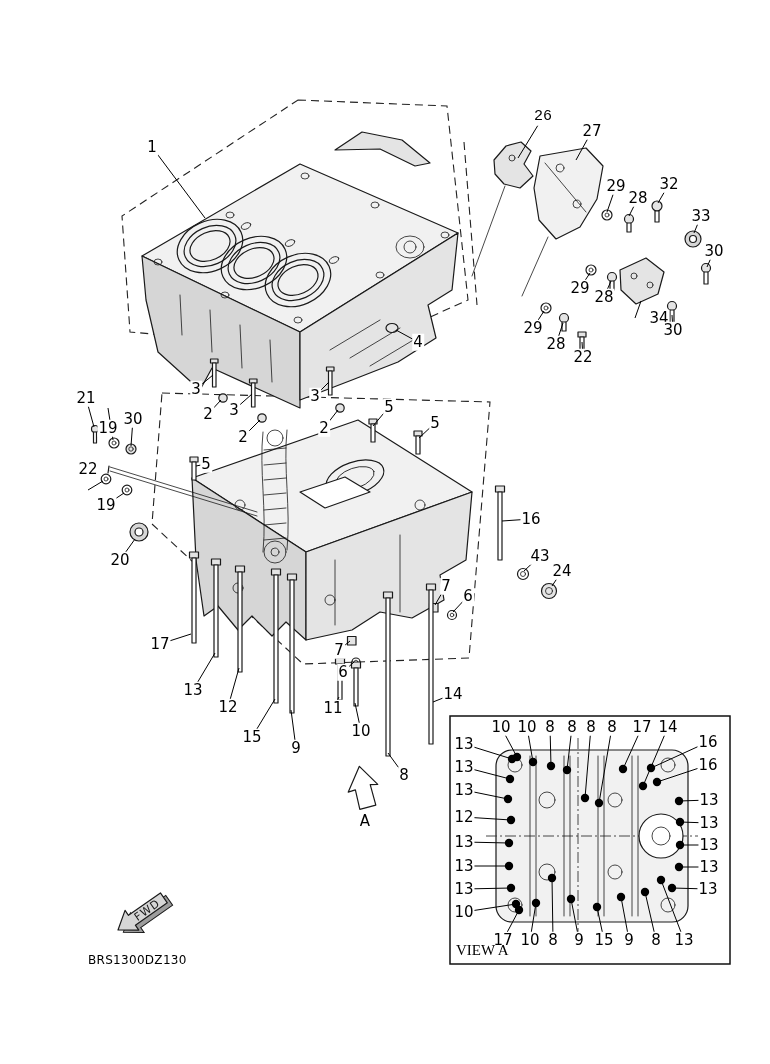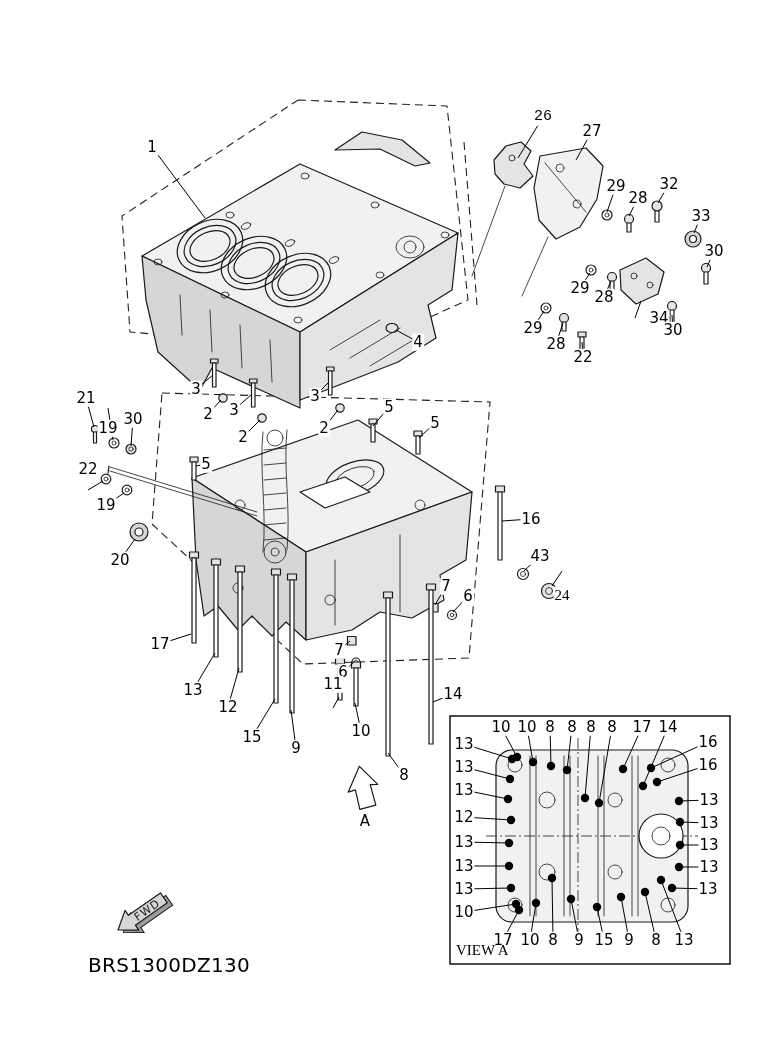--- a/index.html
+++ b/index.html
@@ -15,21 +15,21 @@
   .p2 { fill:#d6d6d6; stroke:#1a1a1a; stroke-width:1.2; stroke-linejoin:round; }
   .pw { fill:#ffffff; stroke:#1a1a1a; stroke-width:1.2; stroke-linejoin:round; }
   .t  { stroke-width:0.8; }
   .dash { fill:none; stroke:#222; stroke-width:1.1; stroke-dasharray:8 5; }
   .cl { fill:none; stroke:#333; stroke-width:0.9; stroke-dasharray:11 3 2 3; }
   #leader-lines line { stroke:#000; stroke-width:1; }
   #leader-lines circle { fill:#000; stroke:none; }
 
   .callout { position:absolute; transform:translate(-50%,-50%); font-size:15px; line-height:1.1;
              background:#fff; padding:0 1px; white-space:nowrap; }
-  .part-code { position:absolute; left:88px; top:953px; font-size:20px; letter-spacing:0.3px; }
+  .part-code { position:absolute; left:88px; top:953px; font-size:12px; letter-spacing:0.3px; }
   .viewa-label { position:absolute; left:456px; top:942px; font-size:15px;font-family:Liberation Serif, serif; }
 </style>
 </head>
 <body>
 
 <div class="page">
 
   <svg id="art" width="770" height="1064" viewBox="0 0 770 1064">
 
     <g>
@@ -403,31 +403,31 @@
       <div class="callout" style="left: 435px; top: 423px;">5</div>
       <div class="callout" style="left: 206px; top: 464px;">5</div>
       <div class="callout" style="left: 86px; top: 398px;">21</div>
       <div class="callout" style="left: 108px; top: 428px;">19</div>
       <div class="callout" style="left: 133px; top: 419px;">30</div>
       <div class="callout" style="left: 88px; top: 469px;">22</div>
       <div class="callout" style="left: 106px; top: 505px;">19</div>
       <div class="callout" style="left: 120px; top: 560px;">20</div>
       <div class="callout" style="left: 531px; top: 519px;">16</div>
       <div class="callout" style="left: 540px; top: 556px;">43</div>
-      <div class="callout" style="left: 562px; top: 595px; font-family: Liberation Serif, serif;">24</div>
+      <div class="callout" style="left: 562px; top: 571px;">24</div>
       <div class="callout" style="left: 446px; top: 586px;">7</div>
       <div class="callout" style="left: 468px; top: 596px;">6</div>
       <div class="callout" style="left: 160px; top: 644px;">17</div>
       <div class="callout" style="left: 339px; top: 650px;">7</div>
       <div class="callout" style="left: 343px; top: 672px;">6</div>
       <div class="callout" style="left: 193px; top: 690px;">13</div>
       <div class="callout" style="left: 228px; top: 707px;">12</div>
       <div class="callout" style="left: 252px; top: 737px;">15</div>
       <div class="callout" style="left: 296px; top: 748px;">9</div>
-      <div class="callout" style="left: 333px; top: 684px;">11</div>
+      <div class="callout" style="left: 333px; top: 708px;">11</div>
       <div class="callout" style="left: 361px; top: 731px;">10</div>
       <div class="callout" style="left: 404px; top: 775px;">8</div>
       <div class="callout" style="left: 453px; top: 694px;">14</div>
       <div class="callout" style="left: 365px; top: 821px;">A</div>
       <div class="callout" style="left: 501px; top: 727px;">10</div>
       <div class="callout" style="left: 527px; top: 727px;">10</div>
       <div class="callout" style="left: 550px; top: 727px;">8</div>
       <div class="callout" style="left: 572px; top: 727px;">8</div>
       <div class="callout" style="left: 591px; top: 727px;">8</div>
       <div class="callout" style="left: 612px; top: 727px;">8</div>

